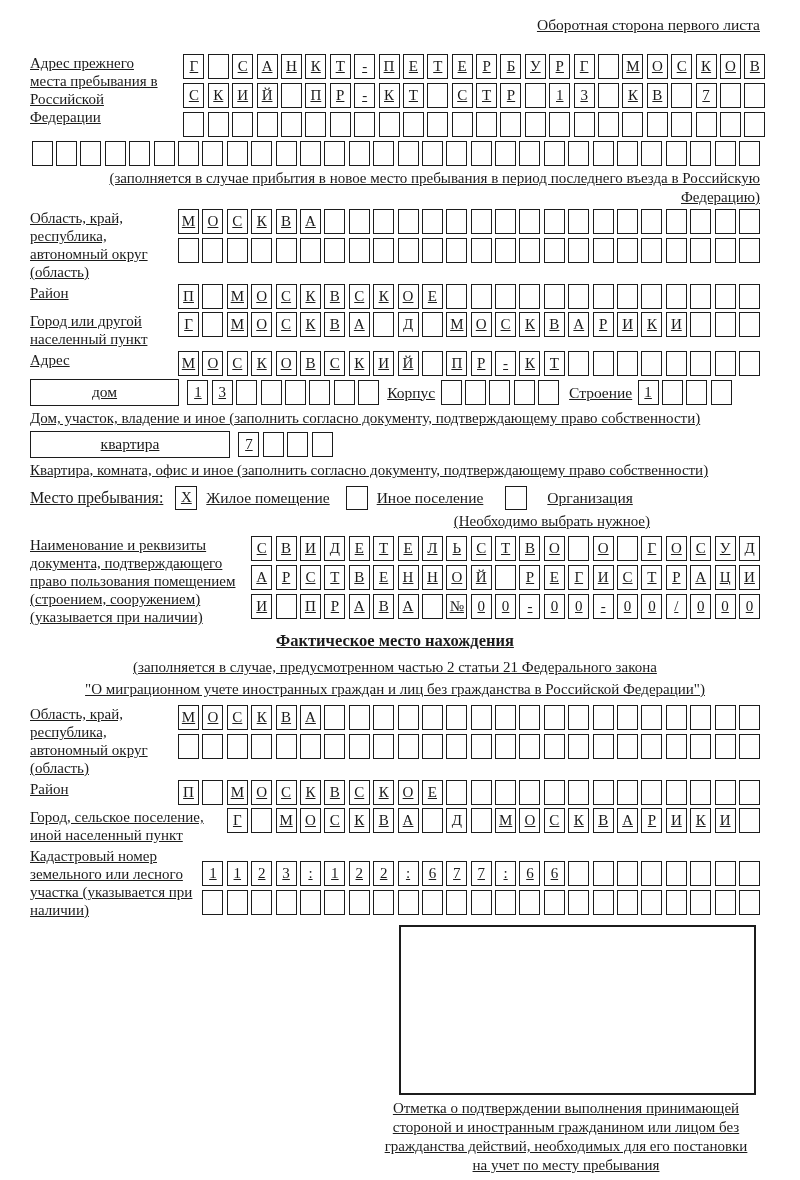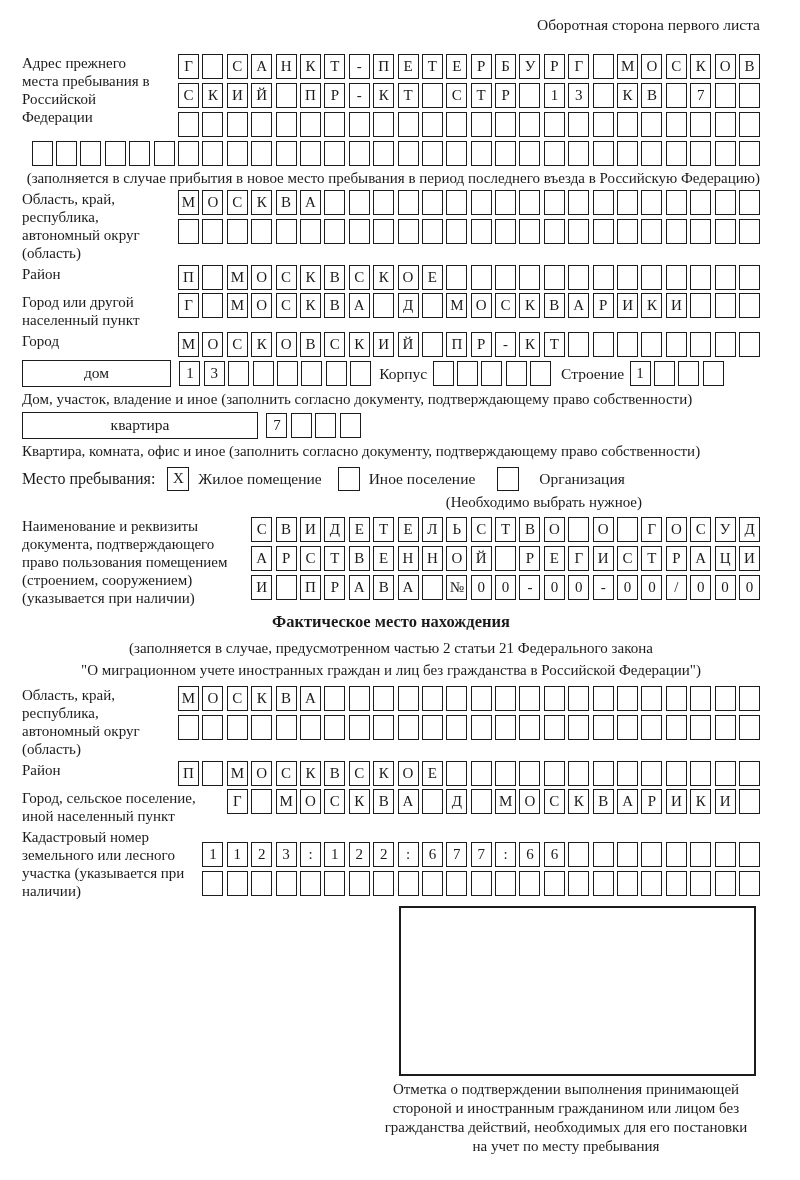--- a/index.html
+++ b/index.html
@@ -2,21 +2,21 @@
 <html><head>
 <meta charset="utf-8">
 <style>
   * { box-sizing: border-box; margin: 0; padding: 0; }
   html, body { background: #ffffff; }
   body {
     width: 800px; height: 1180px; overflow: hidden;
     font-family: "Liberation Serif", "DejaVu Serif", serif;
     color: #1b1b1b;
   }
-  .page { position: relative; padding: 16px 40px 0 22px; width: 800px; height: 1180px; }
+  .page { position: relative; padding: 16px 40px 0 30px; width: 800px; height: 1180px; text-decoration: underline; }
 
   .top-note { text-align: right; font-size: 15.5px; margin-bottom: 20px; }
 
   .field { display: flex; align-items: flex-start; margin-bottom: 3px; }
   .lbl { flex: 1 1 auto; font-size: 15px; line-height: 18px; padding-right: 6px; }
   .lbl.w150 { flex: 0 0 150px; }
   .rows { display: flex; flex-direction: column; gap: 4px; margin-left: auto; align-items: flex-end; }
 
   .cellrow { display: flex; justify-content: flex-end; }
   .cellrow.left { justify-content: flex-start; }
@@ -300,21 +300,21 @@
           <div class="cell">К</div>
           <div class="cell">И</div>
           <div class="cell"></div>
           <div class="cell"></div>
           <div class="cell"></div>
         </div>
     </div>
   </div>
 
   <div class="field">
-    <div class="lbl">Город</div>
+    <div class="lbl">Адрес</div>
     <div class="rows">
       <div class="cellrow">
           <div class="cell">М</div>
           <div class="cell">О</div>
           <div class="cell">С</div>
           <div class="cell">К</div>
           <div class="cell">О</div>
           <div class="cell">В</div>
           <div class="cell">С</div>
           <div class="cell">К</div>
@@ -362,21 +362,21 @@
     <div class="cellrow left">
         <div class="cell">1</div>
         <div class="cell"></div>
         <div class="cell"></div>
         <div class="cell"></div>
       </div>
   </div>
   <div class="caption">Дом, участок, владение и иное (заполнить согласно документу, подтверждающему право собственности)</div>
 
   <div class="inline-row">
-    <div class="wide-box" style="width:236px">квартира</div>
+    <div class="wide-box" style="width:200px">квартира</div>
     <div class="cellrow left" style="margin-left:5px">
         <div class="cell">7</div>
         <div class="cell"></div>
         <div class="cell"></div>
         <div class="cell"></div>
       </div>
   </div>
   <div class="caption">Квартира, комната, офис и иное (заполнить согласно документу, подтверждающему право собственности)</div>
 
   <div class="inline-row stay">

